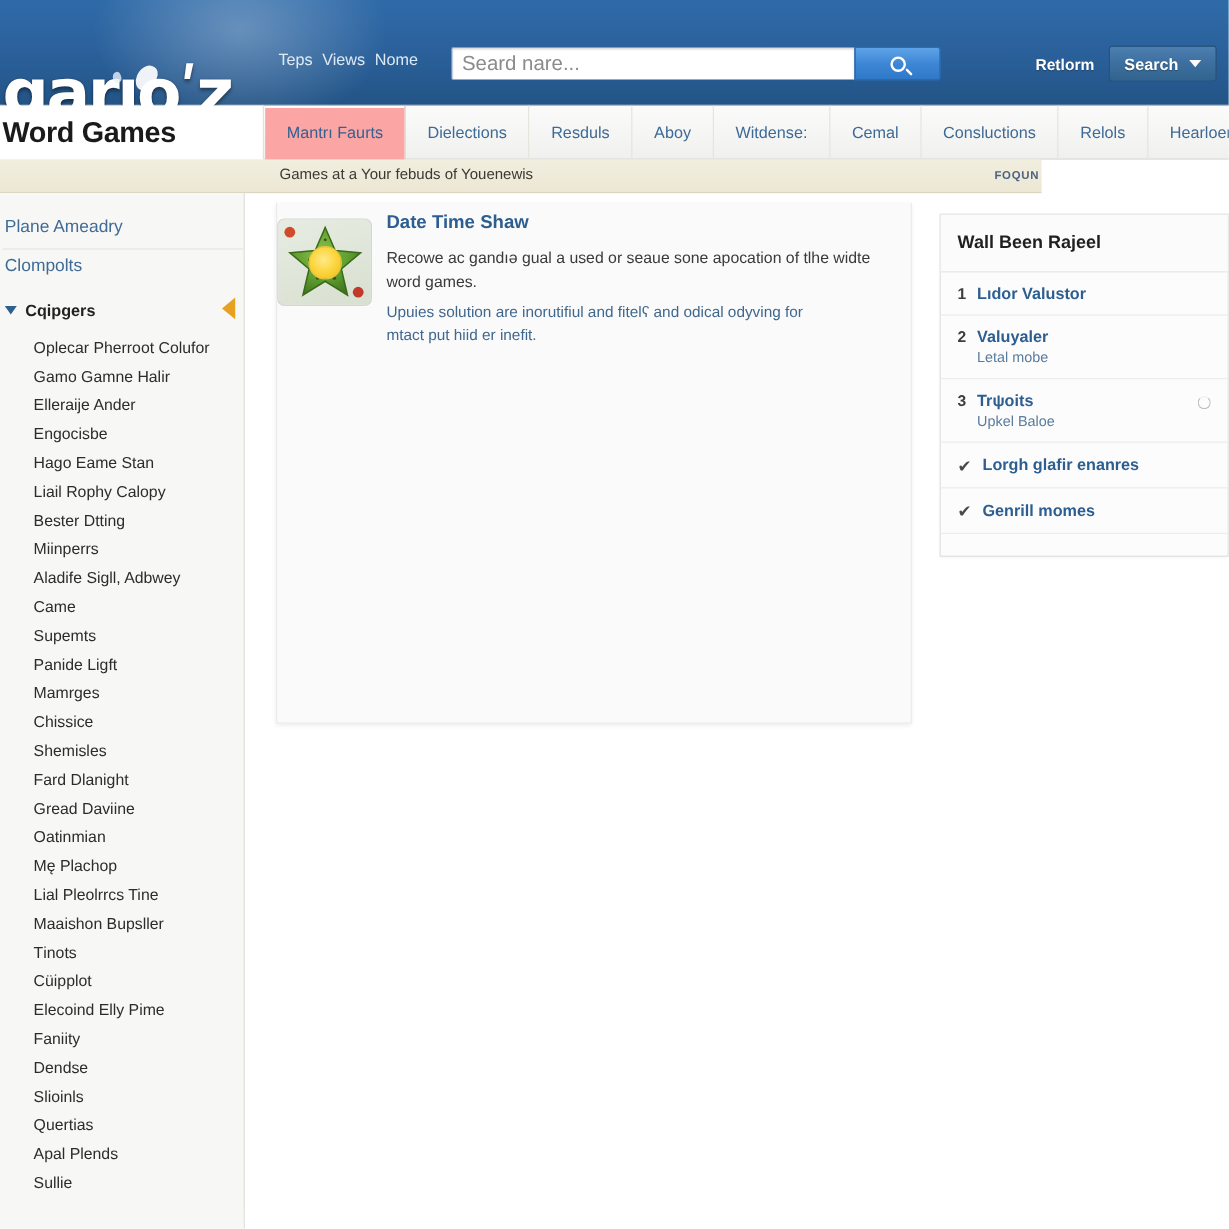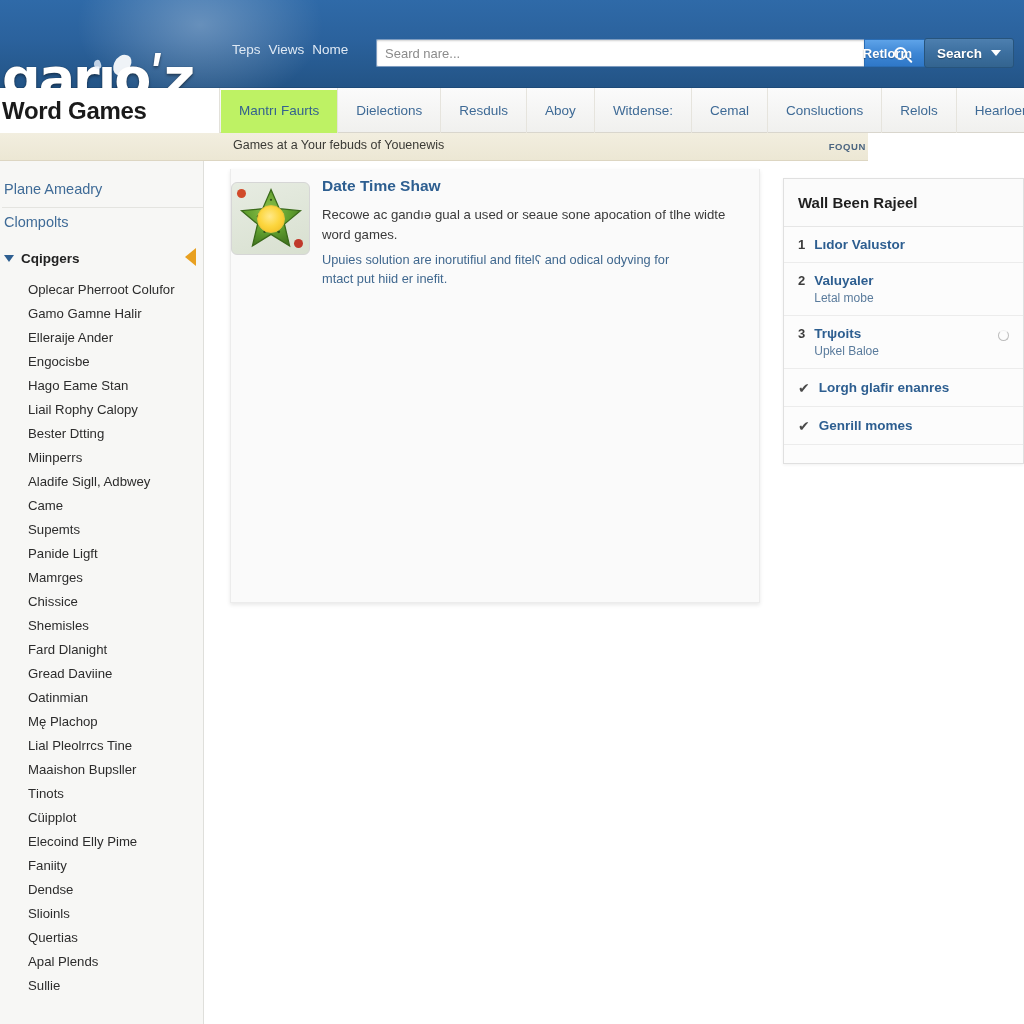--- a/index.html
+++ b/index.html
@@ -78,26 +78,26 @@
     text-decoration: none;
     white-space: nowrap;
   }
 
   .searchwrap {
     position: absolute; left: 376px; top: 39px;
     display: flex; align-items: stretch;
     height: 28px;
   }
   .search-input {
-    width: 488px; height: 28px;
+    width: 336px; height: 28px;
     border: 1px solid #7e9cc0;
     border-right: none;
     border-radius: 2px 0 0 2px;
     background: #ffffff;
-    font-size: 13px;
+    font-size: 17px;
     color: #be185d;
     padding: 0 8px;
     outline: none;
     font-family: "Liberation Sans", sans-serif;
     box-shadow: inset 0 1px 2px rgba(0,0,0,0.18);
   }
   .search-input::placeholder { color: #8b8b8b; }
   .search-btn {
     width: 72px; height: 28px;
     border: 1px solid #2a6db5;
@@ -174,21 +174,21 @@
   .tab {
     display: flex; align-items: center;
     padding: 0 18px;
     font-size: 13.5px;
     color: #3e6a96;
     cursor: pointer;
     white-space: nowrap;
     border-right: 1px solid #e6e4dd;
   }
   .tab.active {
-    background: #bef264;
+    background: #fca5a5;
     color: #34618f;
     box-shadow: inset 0 2px 0 #fdfdfd;
   }
 
   
   .subbar {
     position: absolute; left: 0; top: 133px;
     width: 868px; height: 28px;
     background: linear-gradient(to bottom, #f2eedf 0%, #ece7d4 100%);
     border-bottom: 1px solid #ddd6c2;

